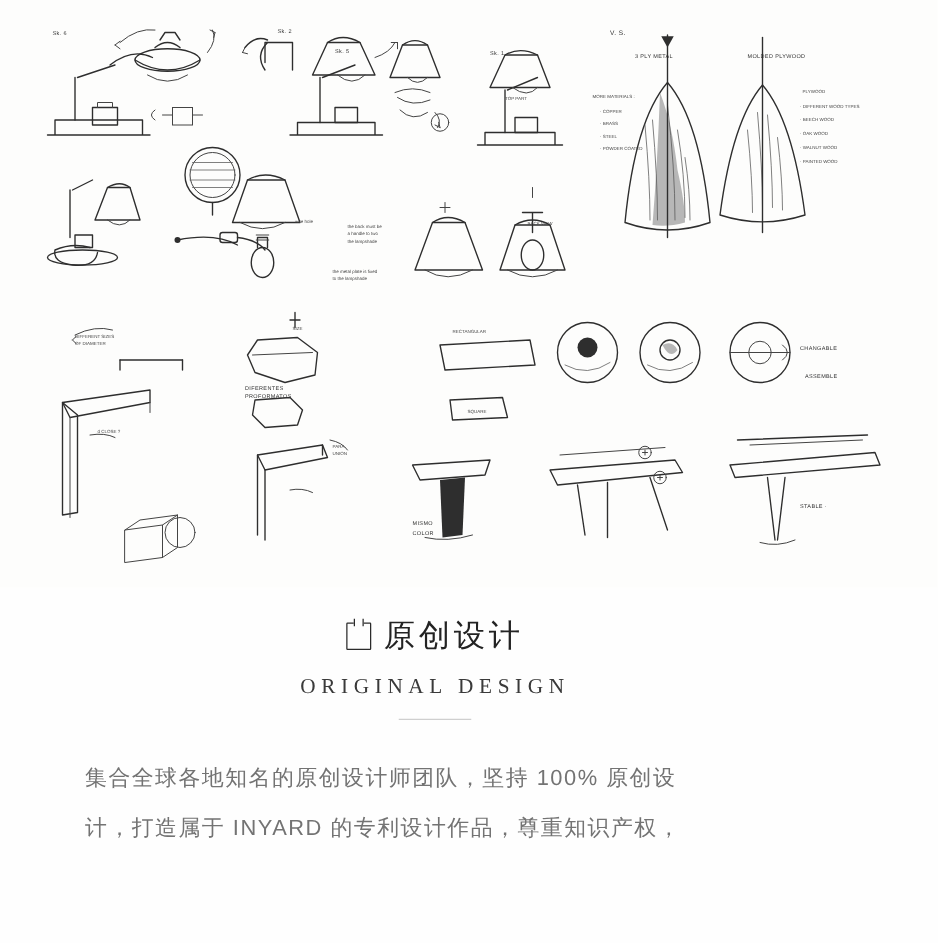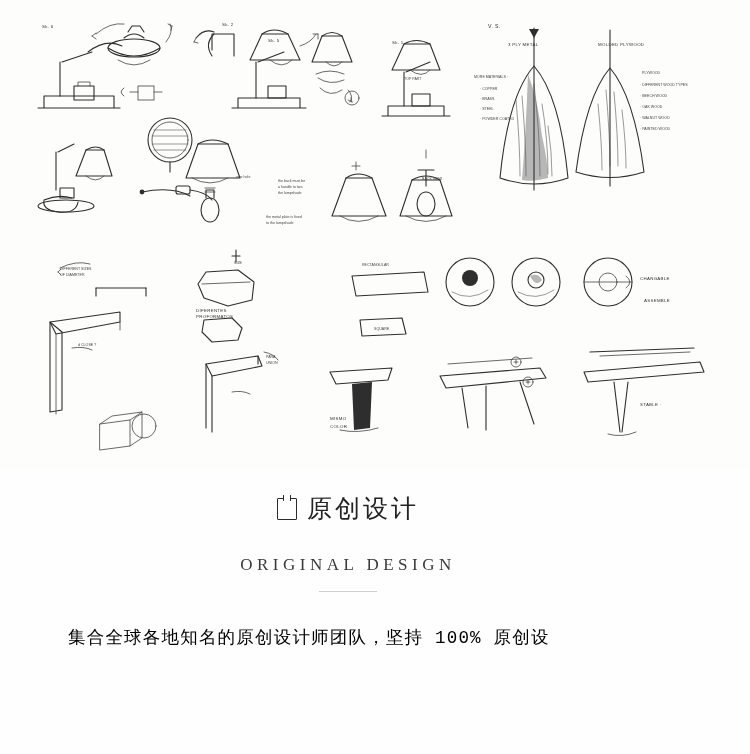--- a/index.html
+++ b/index.html
@@ -70,41 +70,41 @@
     background: #fefefe;
   }
   .title-cn {
     font-size: 25px;
     letter-spacing: 3px;
     color: #232323;
     font-family: "Liberation Sans", sans-serif;
     font-weight: 400;
   }
   .title-en {
-    margin-top: 30px;
+    margin-top: 14px;
     font-family: "Liberation Serif", serif;
     font-size: 17px;
     letter-spacing: 4.5px;
     color: #3a3a3a;
   }
   .divider {
     margin: 16px auto 0 auto;
     width: 58px;
     height: 1px;
     background: #cfcfcf;
   }
   .body-text {
     margin: 26px auto 0 auto;
     width: 560px;
     font-size: 17.5px;
     line-height: 40px;
-    color: #000000;
+    color: #737373;
     text-align: left;
     letter-spacing: 1.2px;
-    font-family: Liberation Mono, monospace;
+    font-family: Liberation Sans, sans-serif;
   }
   .body-text p {
     margin: 0;
   }
 </style>
 </head>
 <body>
 
 <div class="page">
 
@@ -361,16 +361,17 @@
       <span class="title-icon">
         <span class="bracket"></span>
         <span class="bracket-inner"></span>
       </span>
       <span class="title-cn">原创设计</span>
     </div>
     <div class="title-en">ORIGINAL DESIGN</div>
     <div class="divider"></div>
     <div class="body-text">
       <p>集合全球各地知名的原创设计师团队，坚持 100% 原创设</p>
+      <p>计，打造属于 INYARD 的专利设计作品，尊重知识产权，</p>
     </div>
   </div>
 
 </div>
 
 </body></html>

